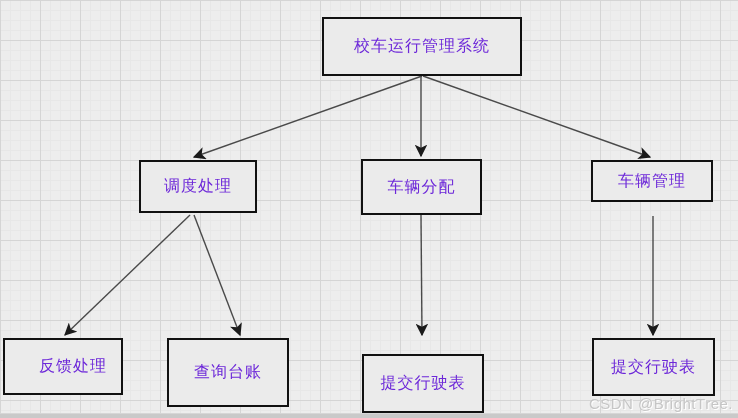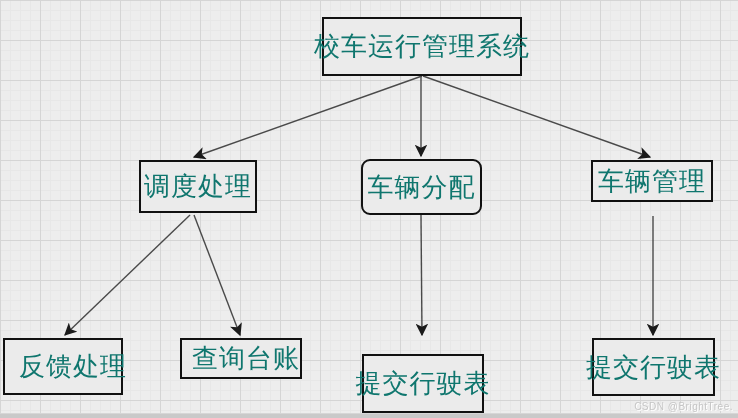--- a/index.html
+++ b/index.html
@@ -18,41 +18,41 @@
       linear-gradient(90deg, #d5d5d5 1px, transparent 1px),
       linear-gradient(#e7e7e7 1px, transparent 1px),
       linear-gradient(90deg, #e7e7e7 1px, transparent 1px);
     background-size: 40px 40px, 40px 40px, 10px 10px, 10px 10px;
   }
   .node {
     position: absolute;
     box-sizing: border-box;
     border: 2px solid #111111;
     background: #ebebeb;
-    color: #0f766e;
+    color: #6d28d9;
     display: flex;
     align-items: center;
     justify-content: center;
-    font-size: 26px;
+    font-size: 16px;
     letter-spacing: 1px;
     white-space: nowrap;
     z-index: 2;
   }
   #edges {
     position: absolute;
     left: 0; top: 0;
     width: 738px;
     height: 418px;
     z-index: 1;
   }
   #watermark {
     position: absolute;
     right: 5px;
     bottom: 6px;
-    font-size: 10px;
+    font-size: 15px;
     color: #c6c6c6;
     text-shadow: 1px 1px 0 #ffffff;
     z-index: 3;
     letter-spacing: 0.5px;
   }
   #bottom-bar {
     position: absolute;
     left: 0;
     bottom: 0;
     width: 738px;
@@ -85,33 +85,33 @@
   </svg>
 
   <div class="node" style="left:322px; top:17px;  width:200px; height:59px;">
     <span>校车运行管理系统</span>
   </div>
 
   <div class="node" style="left:133px; top:160px; width:118px; height:53px;margin-left:6px;">
     <span>调度处理</span>
   </div>
 
-  <div class="node" style="left:361px; top:159px; width:121px; height:56px;border-radius:9px;">
+  <div class="node" style="left:361px; top:159px; width:121px; height:56px;">
     <span>车辆分配</span>
   </div>
 
   <div class="node" style="left:591px; top:160px; width:122px; height:42px;">
     <span>车辆管理</span>
   </div>
 
   <div class="node" style="left:3px;   top:338px; width:120px; height:57px;padding-left:20px;">
     <span>反馈处理</span>
   </div>
 
-  <div class="node" style="left:180px; top:338px; width:122px; height:41px;justify-content:flex-end;">
+  <div class="node" style="left:167px; top:338px; width:122px; height:69px;">
     <span>查询台账</span>
   </div>
 
   <div class="node" style="left:362px; top:354px; width:122px; height:59px;">
     <span>提交行驶表</span>
   </div>
 
   <div class="node" style="left:592px; top:338px; width:123px; height:58px;">
     <span>提交行驶表</span>
   </div>

